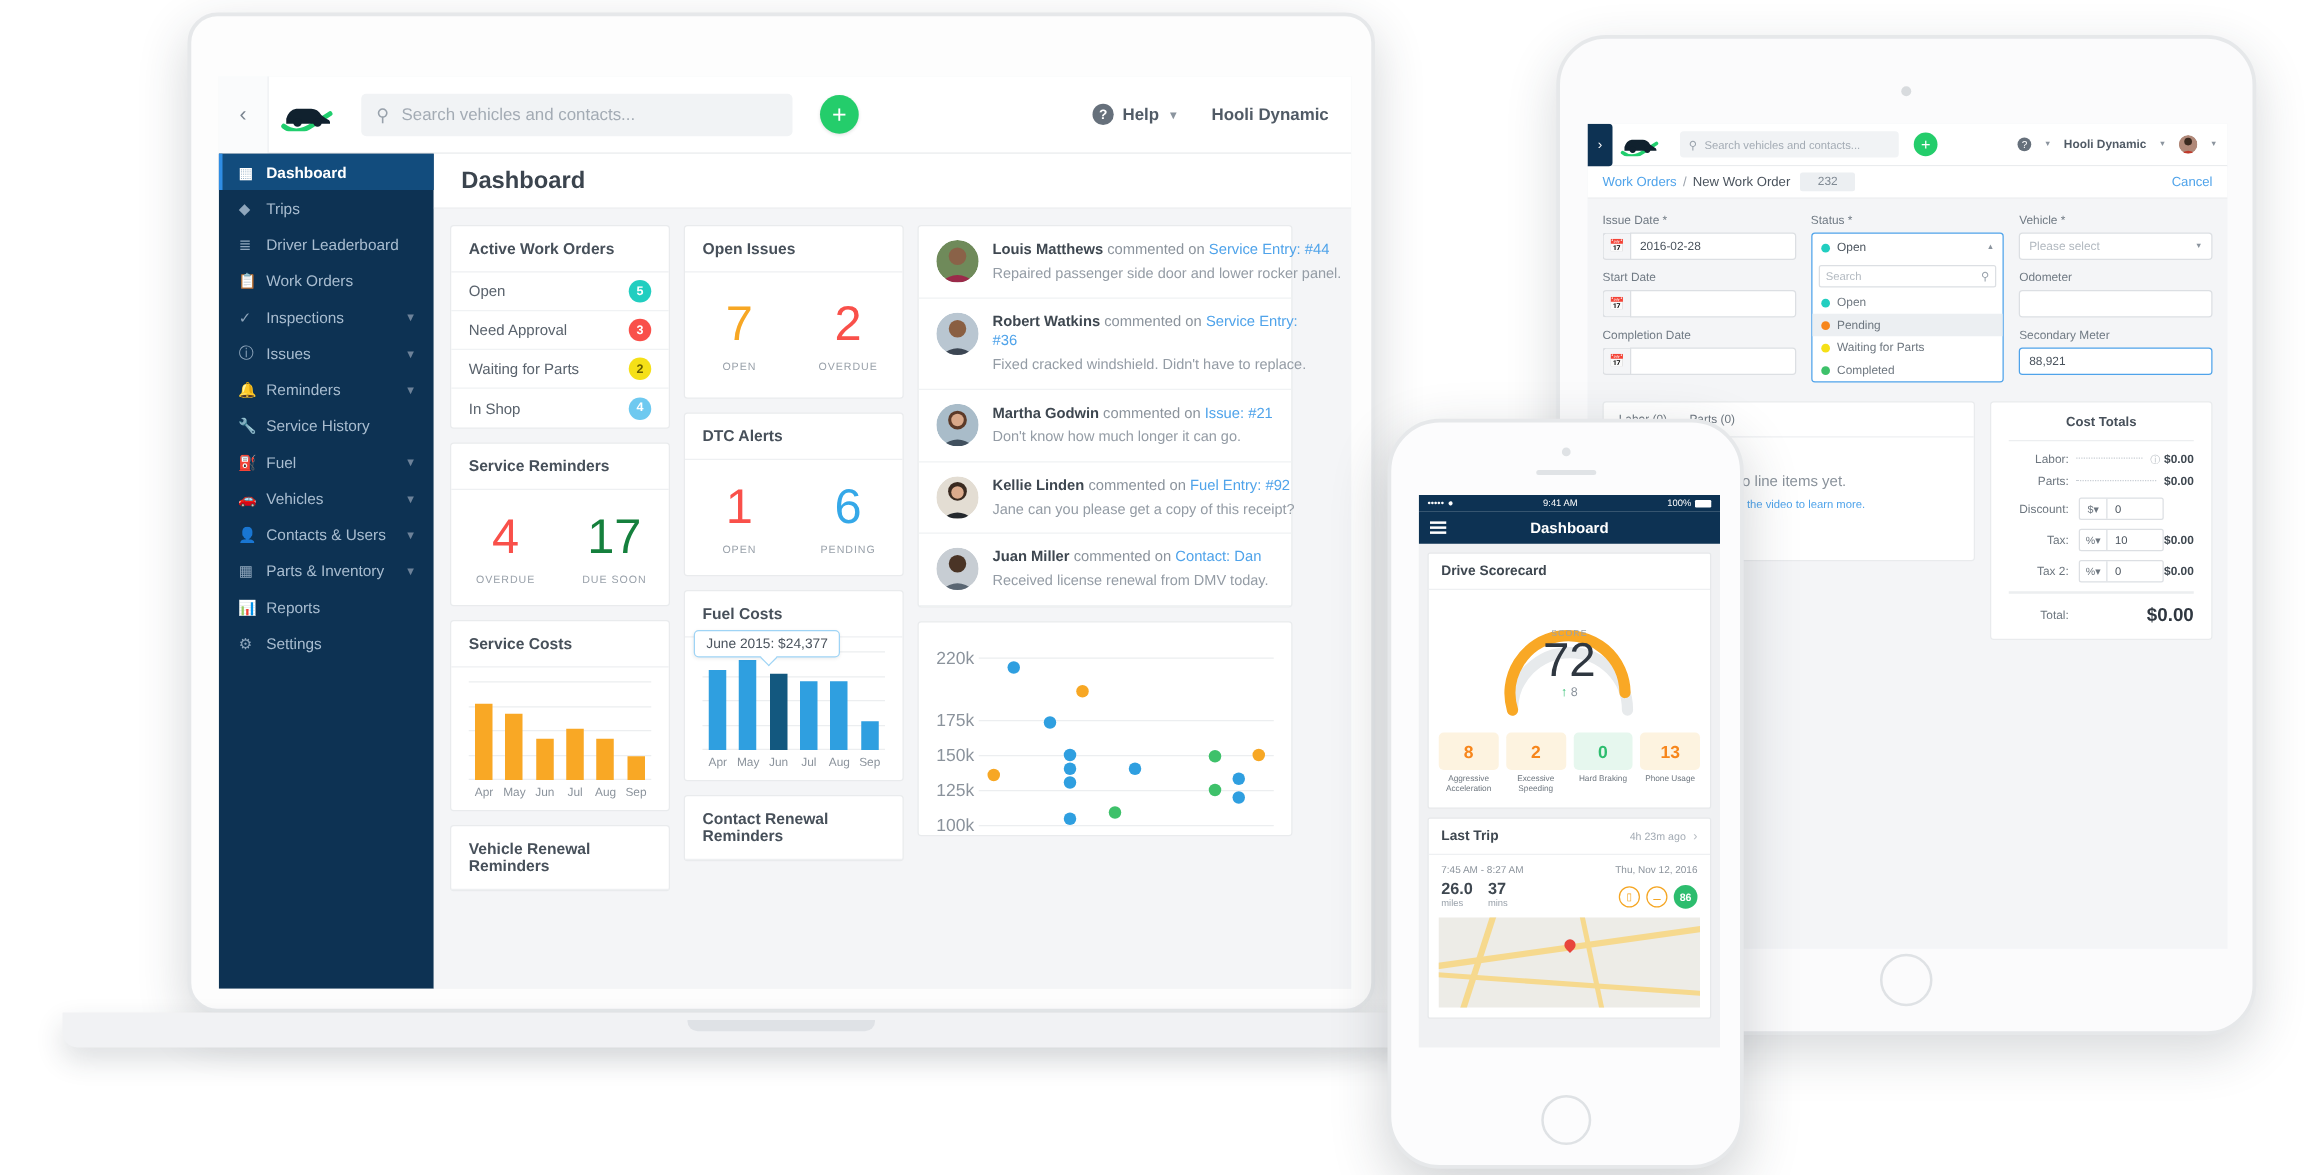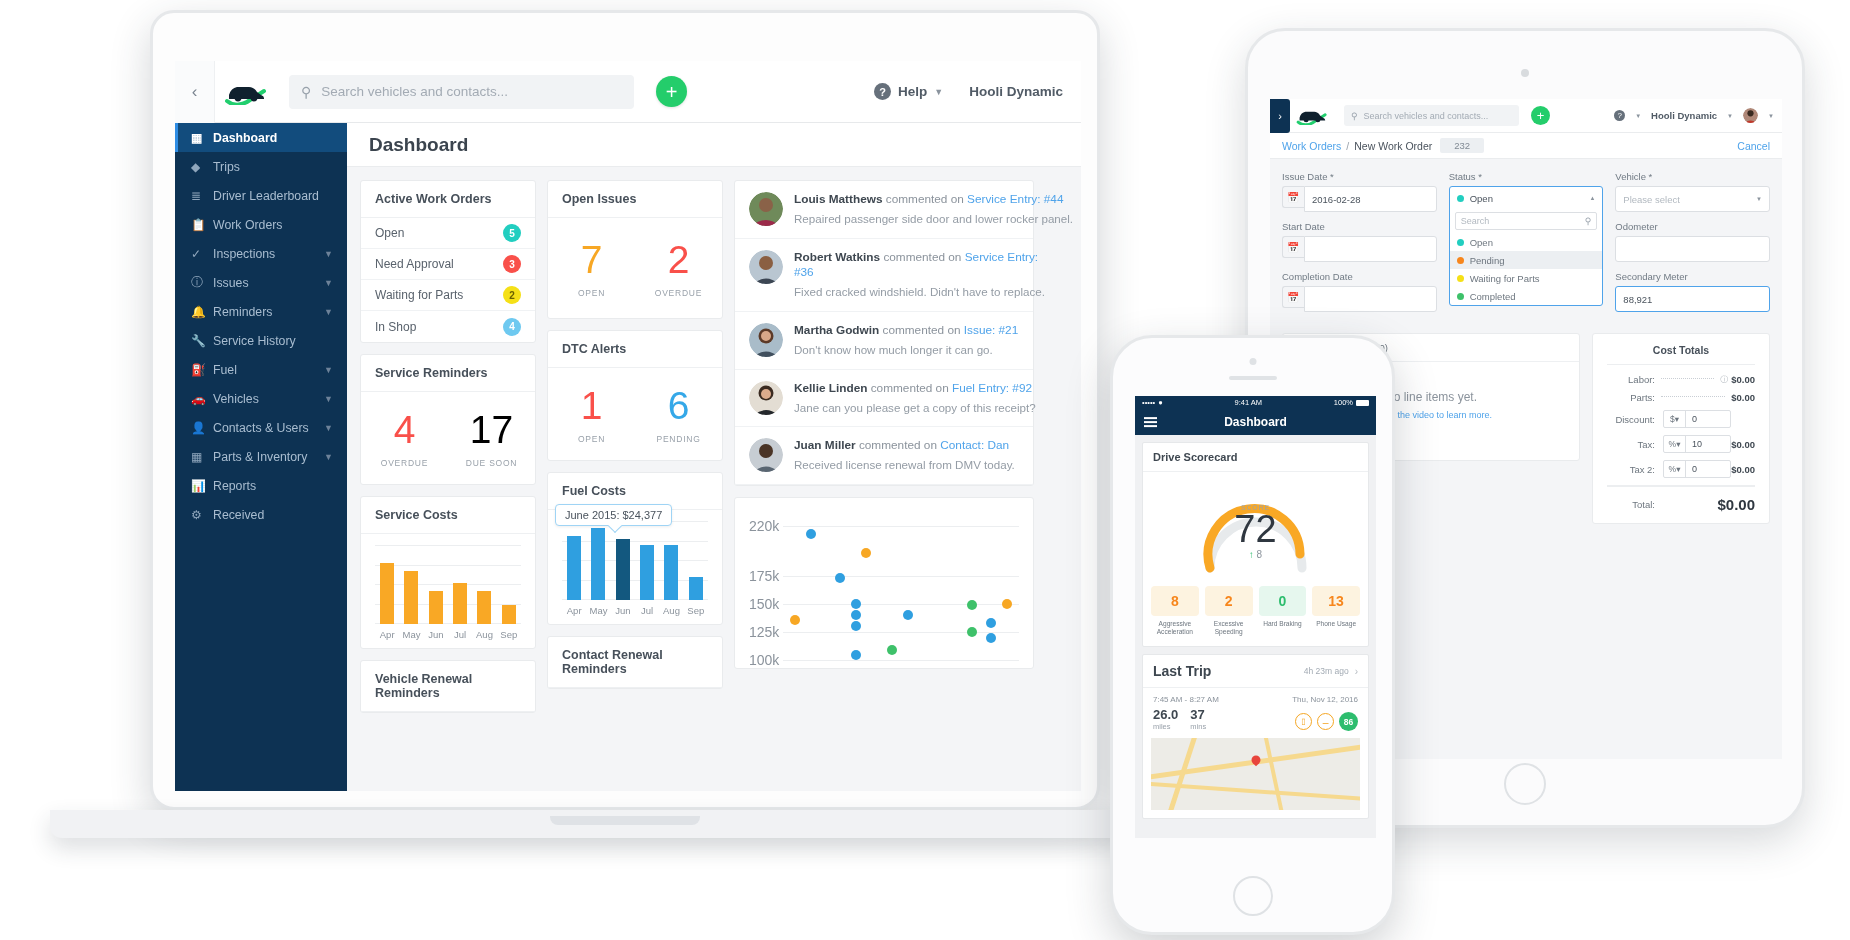--- a/index.html
+++ b/index.html
@@ -144,21 +144,21 @@
     background: #f4f5f7; overflow: hidden;
   }
   .t-topbar { height: 34px; background: #fff; display:flex; align-items:center; border-bottom:1px solid #eaecee; }
   .t-exp { width: 20px; height: 34px; background:#0d3253; color:#fff; font-size:11px; display:flex; align-items:center; justify-content:center; border-radius:0 3px 3px 0;}
   .t-search { flex: 0 0 175px; height: 21px; background:#f1f3f5; border-radius:3px; display:flex; align-items:center; padding:0 7px; margin-left:10px; }
   .t-bread { height: 26px; background:#fff; border-bottom:1px solid #eaecee; display:flex; align-items:center; padding: 0 12px; font-size: 10.5px; }
   .t-bread a { color:#4fa3ea; text-decoration:none; }
   .t-form { padding: 12px; display:flex; gap: 12px; }
   .fcol { flex: 1; }
   .flabel { font-size: 9.5px; color:#707a84; margin-bottom: 4px; }
-  .finput { height: 22px; border:1px solid #dcdfe3; border-radius:3px; background:#fff; display:flex; align-items:center; font-size:9.5px; color:#4a535d; padding: 12px 7px; margin-bottom: 9px; }
+  .finput { height: 22px; border:1px solid #dcdfe3; border-radius:3px; background:#fff; display:flex; align-items:center; font-size:9.5px; color:#4a535d; padding: 2px 7px; margin-bottom: 9px; }
   .finput.ph { color:#b2b9c0; }
   .finput.focus { border-color:#4fa3ea; }
   .fcal { width:22px; height:22px; border:1px solid #dcdfe3; border-right:none; border-radius:3px 0 0 3px; display:flex; align-items:center; justify-content:center; font-size:10px; color:#97a0a9;}
   .dd-panel { border:1px solid #4fa3ea; border-radius:3px; background:#fff; }
   .dd-sel { height:22px; display:flex; align-items:center; padding:0 7px; font-size:9.5px; color:#4a535d; }
   .dd-search { margin: 3px 5px; height:18px; border:1px solid #dcdfe3; border-radius:2px; display:flex; align-items:center; padding:0 5px; font-size:9px; color:#b2b9c0;}
   .dd-opt { height:18px; display:flex; align-items:center; padding:0 7px; font-size:9.5px; color:#6d767f; }
   .dd-opt.hl { background:#eceff2; }
   .dot-s { width:7px; height:7px; border-radius:50%; margin-right:6px; flex:0 0 7px;}
   .costcard { background:#fff; border:1px solid #e9ebed; border-radius:3px; padding: 10px 14px; }
@@ -186,21 +186,21 @@
   .gauge-wrap { position:relative; height:110px; display:flex; align-items:center; justify-content:center; }
   .score-lbl { font-size:7px; color:#9aa2ab; letter-spacing:.12em; }
   .score-num { font-size:38px; font-weight:300; color:#2f3740; line-height:.95; }
   .delta { font-size:10px; color:#8b939c; margin-top:2px; }
   .delta b { color:#2dbd6e; }
   .metrics { display:flex; padding: 4px 8px 10px; gap:6px; }
   .metric { flex:1; text-align:center; }
   .mbox { border-radius:4px; padding:7px 0; font-size:14px; font-weight:700; }
   .mlbl { font-size:6.6px; color:#6d767f; margin-top:4px; line-height:1.25; }
   .trip-h { display:flex; align-items:center; padding:8px 10px; border-bottom:1px solid #eef0f2; }
-  .trip-ttl { font-size:14px; font-weight:700; color:#3e4750; }
+  .trip-ttl { font-size:11px; font-weight:700; color:#3e4750; }
   .trip-ago { margin-left:auto; font-size:8.5px; color:#a3abb4; }
   .trip-row { display:flex; padding:7px 10px 0; font-size:8px; color:#8b939c; }
   .trip-stats { display:flex; align-items:flex-end; padding: 3px 10px 7px; gap:12px; }
   .tsn { font-size:13px; font-weight:700; color:#3e4750; }
   .tsl { font-size:7.5px; color:#9aa2ab; }
   .badge-r { width:17px; height:17px; border-radius:50%; border:1.5px solid #f5a623; display:flex; align-items:center; justify-content:center; font-size:8px; color:#f5a623;}
   .badge-g { width:19px; height:19px; border-radius:50%; background:#2dbd6e; color:#fff; font-size:8.5px; font-weight:700; display:flex; align-items:center; justify-content:center;}
   .map { height:72px; background:#edece7; position:relative; overflow:hidden; margin:0 8px 8px; }
   .road { position:absolute; background:#f6d98e; }
   .pin { position:absolute; left:50%; top:30%; width:9px; height:9px; border-radius:50% 50% 50% 0; background:#e8453c; transform:translate(-50%,-50%) rotate(-45deg); }
@@ -298,21 +298,21 @@
               <span class="si-ic">▦</span>
               <span>Parts &amp; Inventory</span>
               <span class="chev">▼</span>
             </div>
             <div class="side-item">
               <span class="si-ic">📊</span>
               <span>Reports</span>
             </div>
             <div class="side-item">
               <span class="si-ic">⚙</span>
-              <span>Received</span>
+              <span>Settings</span>
             </div>
           </div>
 
           <div class="content">
             <div class="page-head">
               <div class="page-title">Dashboard</div>
             </div>
 
             <div class="grid">
 
@@ -338,21 +338,21 @@
                 </div>
 
                 <div class="card">
                   <div class="card-h">Service Reminders</div>
                   <div class="stat-wrap">
                     <div class="stat">
                       <div class="stat-n" style="color:#f9504a">4</div>
                       <div class="stat-l">OVERDUE</div>
                     </div>
                     <div class="stat">
-                      <div class="stat-n" style="color:#000000">17</div>
+                      <div class="stat-n" style="color:#15803d">17</div>
                       <div class="stat-l">DUE SOON</div>
                     </div>
                   </div>
                 </div>
 
                 <div class="card">
                   <div class="card-h">Service Costs</div>
                   <div class="chart-body">
                     <div class="bars" id="svc-bars">
                         <div class="gline" style="bottom: 0px;"></div>

